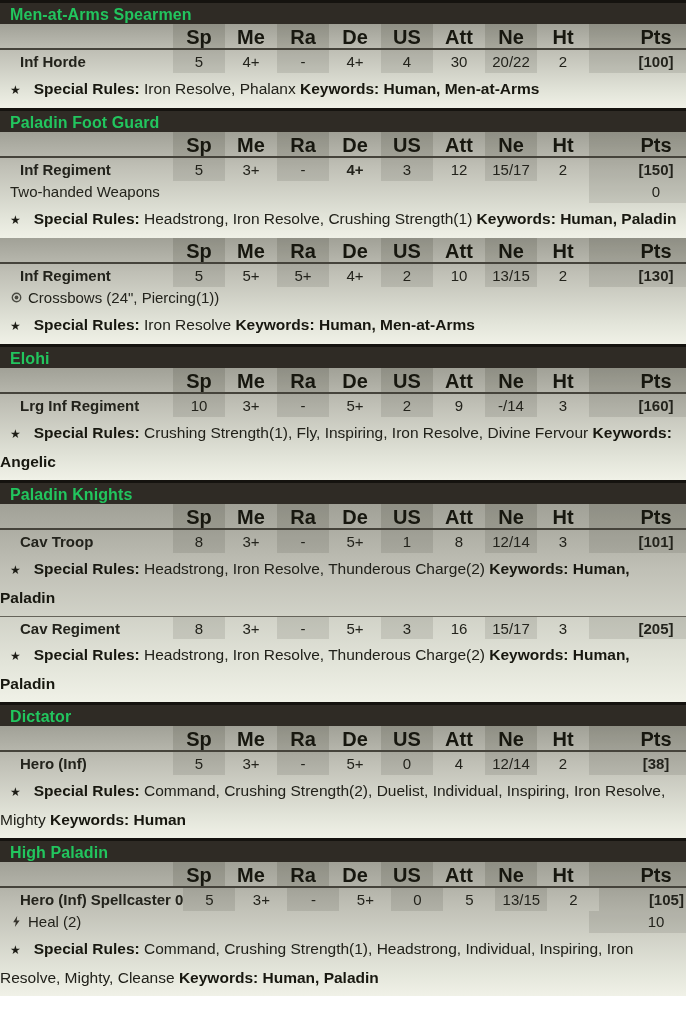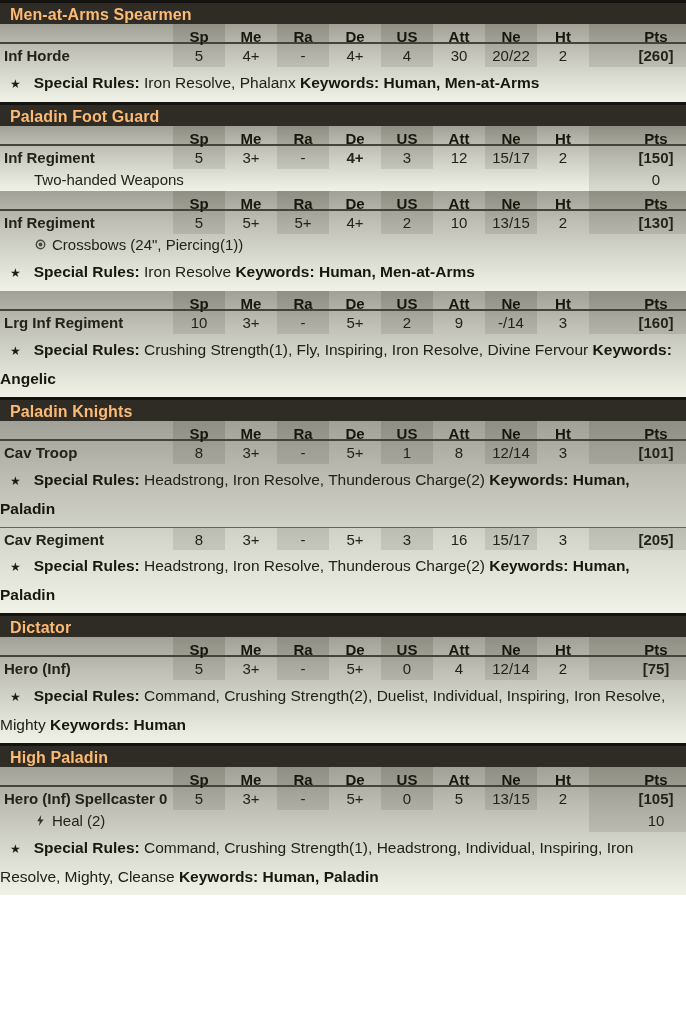--- a/index.html
+++ b/index.html
@@ -10,57 +10,57 @@
     color:#23231c;
     -webkit-font-smoothing:antialiased;
   }
   #army-list { width:686px; }
 
   .section { width:100%; }
 
   .title-bar {
     background:var(--title-bg,#2f2b25);
     border-top:3px solid #15130f;
-    color:#fdba74;
+    color:#22c55e;
     font-weight:bold;
     font-size:16px;
     height:24px;
     line-height:24px;
     padding-left:10px;
     box-sizing:border-box;
     letter-spacing:0.1px;
   }
 
   .section-body {
     background:linear-gradient(180deg,#a1a197 0%, #bfbfb5 32%, #e2e4d9 80%, #f0f1e7 100%);
   }
 
   .trow { display:flex; width:100%; box-sizing:border-box; }
 
   .header-row {
-    height:20px; line-height:26px;
-    font-size:15px; font-weight:bold;
+    height:26px; line-height:26px;
+    font-size:20px; font-weight:bold;
     border-bottom:2px solid #45433b;
     color:#17170f;
   }
   .data-row { height:23px; line-height:23px; font-size:15px; }
   .option-row { height:22px; line-height:22px; font-size:15px; }
 
-  .cell-name  { flex:1; padding-left:4px; font-weight:bold; white-space:nowrap; }
+  .cell-name  { flex:1; padding-left:20px; font-weight:bold; white-space:nowrap; }
   .cell-stat  { width:52px; text-align:center; flex:none; }
   .cell-pts   { width:60px; text-align:center; flex:none;padding-left:37px; }
   .data-row .cell-pts { font-weight:bold; }
   .stat-strong { font-weight:bold; }
 
   .shade { background:rgba(20,20,10,0.10); }
   .header-row .shade { background:rgba(20,20,10,0.13); }
 
   .unit-sep { border-top:1px solid #65635a; }
 
-  .option-name { flex:1; padding-left:34px; font-weight:normal; white-space:nowrap; }
+  .option-name { flex:1; padding-left:10px; font-weight:normal; white-space:nowrap; }
   .option-icon { display:inline-block; width:13px; margin-right:5px; text-align:center; }
   .option-icon svg { vertical-align:baseline; }
 
   .rules {
     font-size:15.5px;
     line-height:28px;
     padding:2px 2px 4px 0;
     color:#21211a;
   }
   .rules .star {
@@ -92,21 +92,21 @@
         <div class="trow data-row">
           <div class="cell-name">Inf Horde</div>
           <div class="cell-stat shade">5</div>
           <div class="cell-stat">4+</div>
           <div class="cell-stat shade">-</div>
           <div class="cell-stat">4+</div>
           <div class="cell-stat shade">4</div>
           <div class="cell-stat">30</div>
           <div class="cell-stat shade">20/22</div>
           <div class="cell-stat">2</div>
-          <div class="cell-pts shade">[260]</div>
+          <div class="cell-pts shade">[100]</div>
         </div>
         <div class="rules"><span class="star">★</span><b>Special Rules:</b> <span>Iron Resolve, Phalanx</span> <b><span>Keywords:</span> <span>Human, Men-at-Arms</span></b></div>
       </div>
     </div>
     <div class="section">
       <div class="title-bar">Paladin Foot Guard</div>
       <div class="section-body">
         <div class="trow header-row">
           <div class="cell-name"></div>
           <div class="cell-stat shade">Sp</div>
@@ -128,20 +128,21 @@
           <div class="cell-stat shade">3</div>
           <div class="cell-stat">12</div>
           <div class="cell-stat shade">15/17</div>
           <div class="cell-stat">2</div>
           <div class="cell-pts shade">[150]</div>
         </div>
         <div class="trow option-row">
           <div class="option-name"><span>Two-handed Weapons</span></div>
           <div class="cell-pts shade">0</div>
         </div>
+        <div class="rules"><span class="star">★</span><b>Special Rules:</b> <span>Headstrong, Iron Resolve, Crushing Strength(1)</span> <b><span>Keywords:</span> <span>Human, Paladin</span></b></div>
       </div>
     </div>
     <div class="section">
       <div class="section-body">
         <div class="trow header-row">
           <div class="cell-name"></div>
           <div class="cell-stat shade">Sp</div>
           <div class="cell-stat">Me</div>
           <div class="cell-stat shade">Ra</div>
           <div class="cell-stat">De</div>
@@ -167,20 +168,21 @@
           <div class="option-name"><span class="option-icon"><svg width="11" height="11" viewBox="0 0 11 11">
                 <circle cx="5.5" cy="5.5" r="4.2" fill="none" stroke="#4a4a42" stroke-width="1.4"></circle>
                 <circle cx="5.5" cy="5.5" r="1.9" fill="#4a4a42"></circle>
               </svg></span><span>Crossbows (24", Piercing(1))</span></div>
           <div class="cell-pts"></div>
         </div>
         <div class="rules"><span class="star">★</span><b>Special Rules:</b> <span>Iron Resolve</span> <b><span>Keywords:</span> <span>Human, Men-at-Arms</span></b></div>
       </div>
     </div>
     <div class="section">
+      <div class="title-bar">Elohi</div>
       <div class="section-body">
         <div class="trow header-row">
           <div class="cell-name"></div>
           <div class="cell-stat shade">Sp</div>
           <div class="cell-stat">Me</div>
           <div class="cell-stat shade">Ra</div>
           <div class="cell-stat">De</div>
           <div class="cell-stat shade">US</div>
           <div class="cell-stat">Att</div>
           <div class="cell-stat shade">Ne</div>
@@ -263,21 +265,21 @@
         <div class="trow data-row">
           <div class="cell-name">Hero (Inf)</div>
           <div class="cell-stat shade">5</div>
           <div class="cell-stat">3+</div>
           <div class="cell-stat shade">-</div>
           <div class="cell-stat">5+</div>
           <div class="cell-stat shade">0</div>
           <div class="cell-stat">4</div>
           <div class="cell-stat shade">12/14</div>
           <div class="cell-stat">2</div>
-          <div class="cell-pts shade">[75]</div>
+          <div class="cell-pts shade">[38]</div>
         </div>
         <div class="rules"><span class="star">★</span><b>Special Rules:</b> <span>Command, Crushing Strength(2), Duelist, Individual, Inspiring, Iron Resolve, Mighty</span> <b><span>Keywords:</span> <span>Human</span></b></div>
       </div>
     </div>
     <div class="section">
       <div class="title-bar">High Paladin</div>
       <div class="section-body">
         <div class="trow header-row">
           <div class="cell-name"></div>
           <div class="cell-stat shade">Sp</div>

